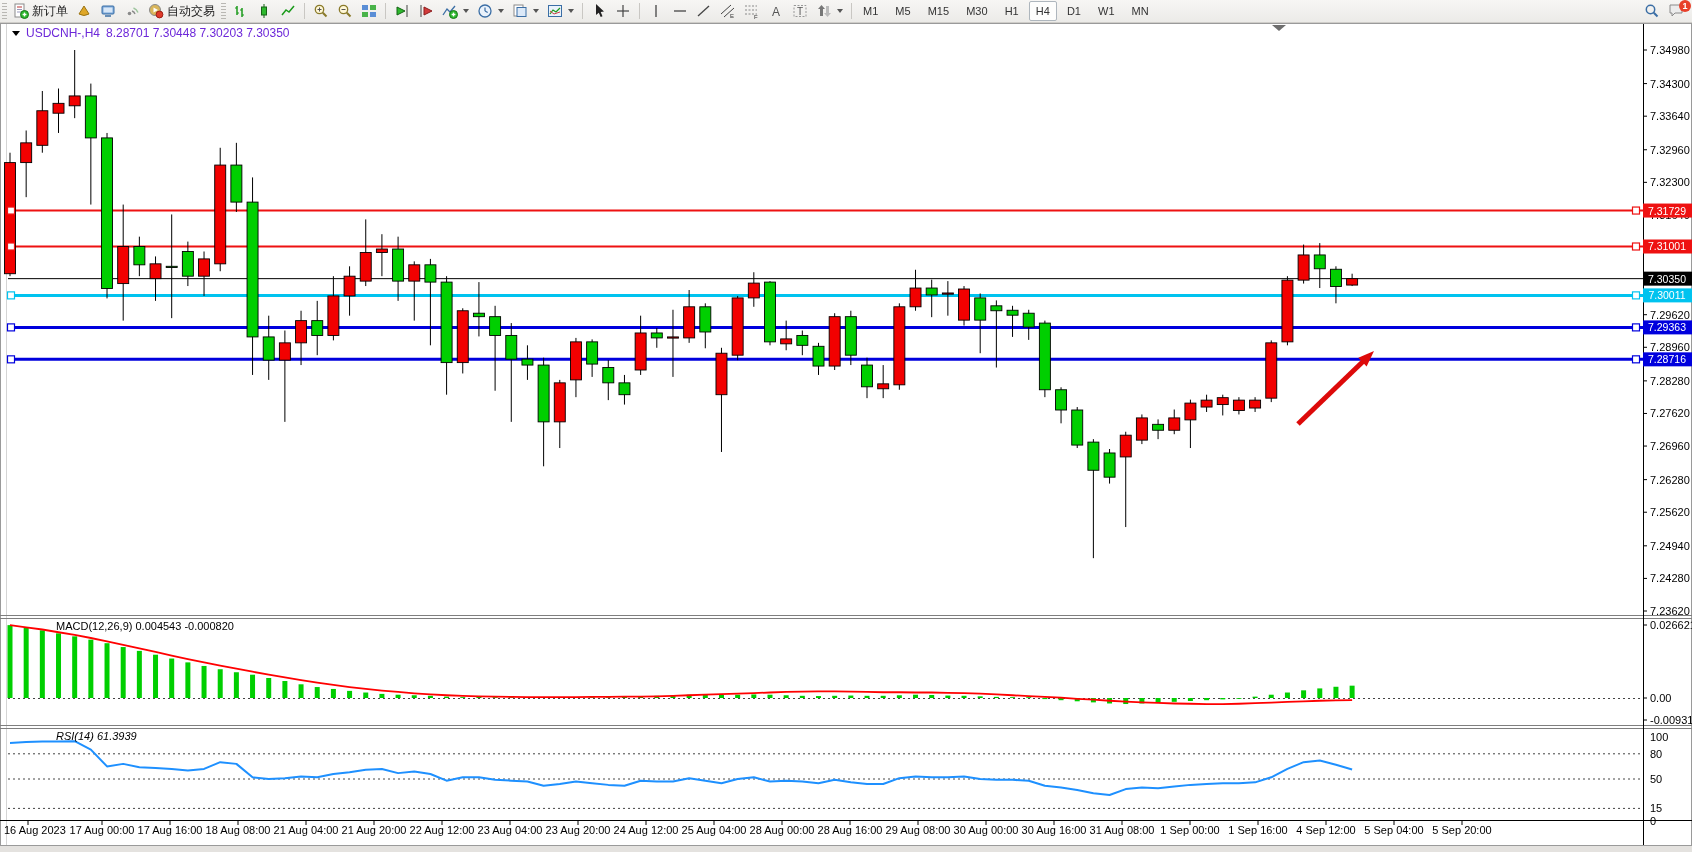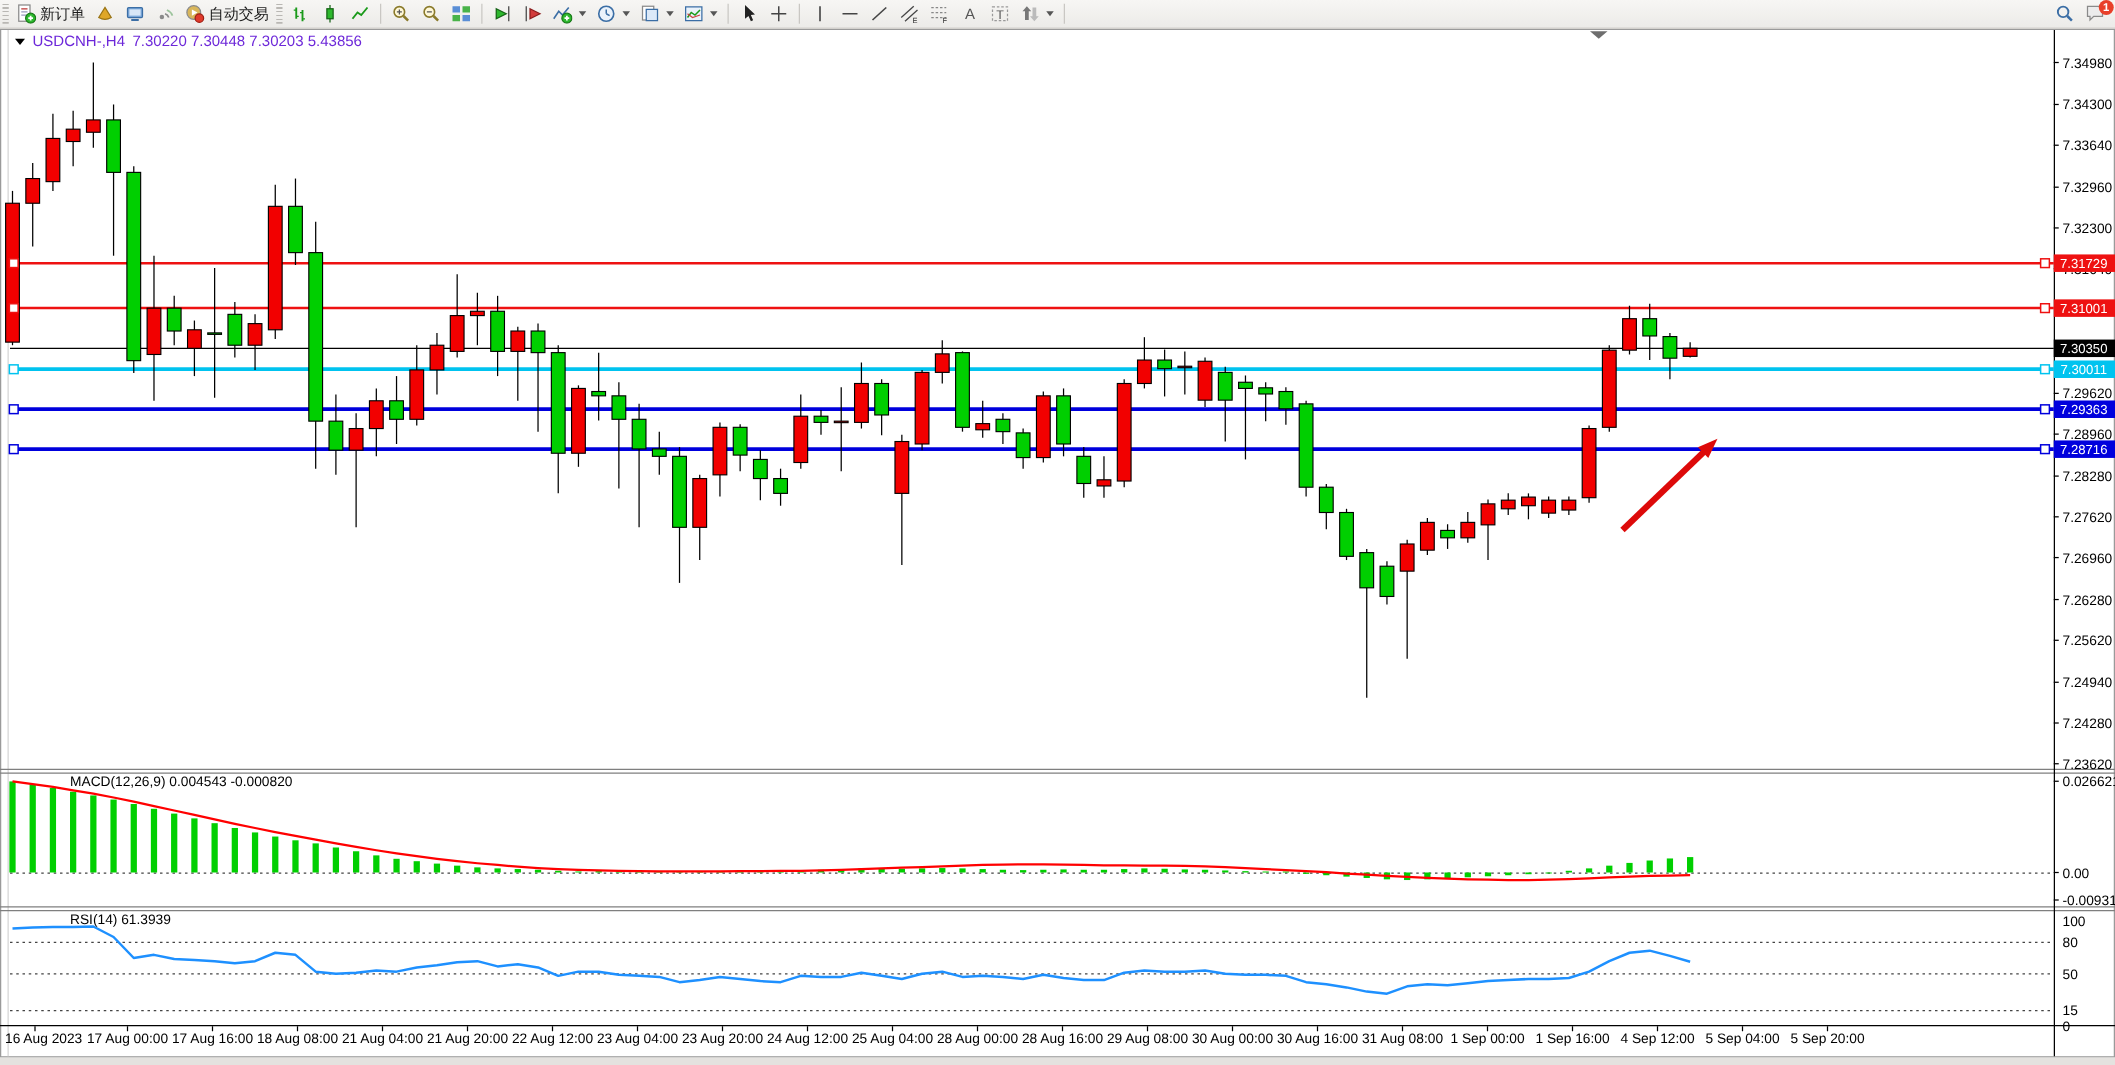--- a/index.html
+++ b/index.html
@@ -280,20 +280,31 @@
     <div class="tbtn">
       <span class="ic">
         <svg viewBox="0 0 16 16">
             <path d="M4 13 L4 6 L2 6 L5.5 2 L9 6 L7 6 L7 13 Z" fill="#777"></path>
             <path d="M10 3 L13 3 L13 10 L15 10 L11.5 14 L8 10 L10 10 Z" fill="#bbb"></path>
           </svg>
       </span>
       <span class="ddc"></span>
     </div>
     <div class="sep"></div>
+    <div class="tf-group">
+      <span class="tf">M1</span>
+      <span class="tf">M5</span>
+      <span class="tf">M15</span>
+      <span class="tf">M30</span>
+      <span class="tf">H1</span>
+      <span class="tf active">H4</span>
+      <span class="tf">D1</span>
+      <span class="tf">W1</span>
+      <span class="tf">MN</span>
+    </div>
     <div id="tb-right">
       <span class="ic">
         <svg viewBox="0 0 16 16">
             <circle cx="6.5" cy="6.5" r="4.2" fill="none" stroke="#3b6ea5" stroke-width="1.5"></circle>
             <line x1="9.8" y1="9.8" x2="13.5" y2="13.5" stroke="#3b6ea5" stroke-width="2"></line>
           </svg>
       </span>
       <span id="notif">
         <span class="ic">
           <svg viewBox="0 0 16 16">
@@ -718,18 +729,18 @@
         <line x1="1394" y1="821" x2="1394" y2="825" stroke="#000"></line>
         <text x="1394" y="834" font-size="11" fill="#000" text-anchor="middle">5 Sep 04:00</text>
         <line x1="1462" y1="821" x2="1462" y2="825" stroke="#000"></line>
         <text x="1462" y="834" font-size="11" fill="#000" text-anchor="middle">5 Sep 20:00</text>
       </g>
     </svg>
 
   <div id="chart-title">
     <span class="caret"></span>
     <span style="font-weight:normal;">USDCNH-,H4</span>
-    <span>7.30220 7.30448 7.30203 5.43856</span>
+    <span>8.28701 7.30448 7.30203 7.30350</span>
   </div>
   <div class="panel-label" style="top:620px;">MACD(12,26,9) 0.004543 -0.000820</div>
-  <div class="panel-label" style="top:730px;">RSI(14) 61.3939</div>
+  <div class="panel-label" style="top:730px;font-style:italic;">RSI(14) 61.3939</div>
 
 </div>
 
 </body></html>

